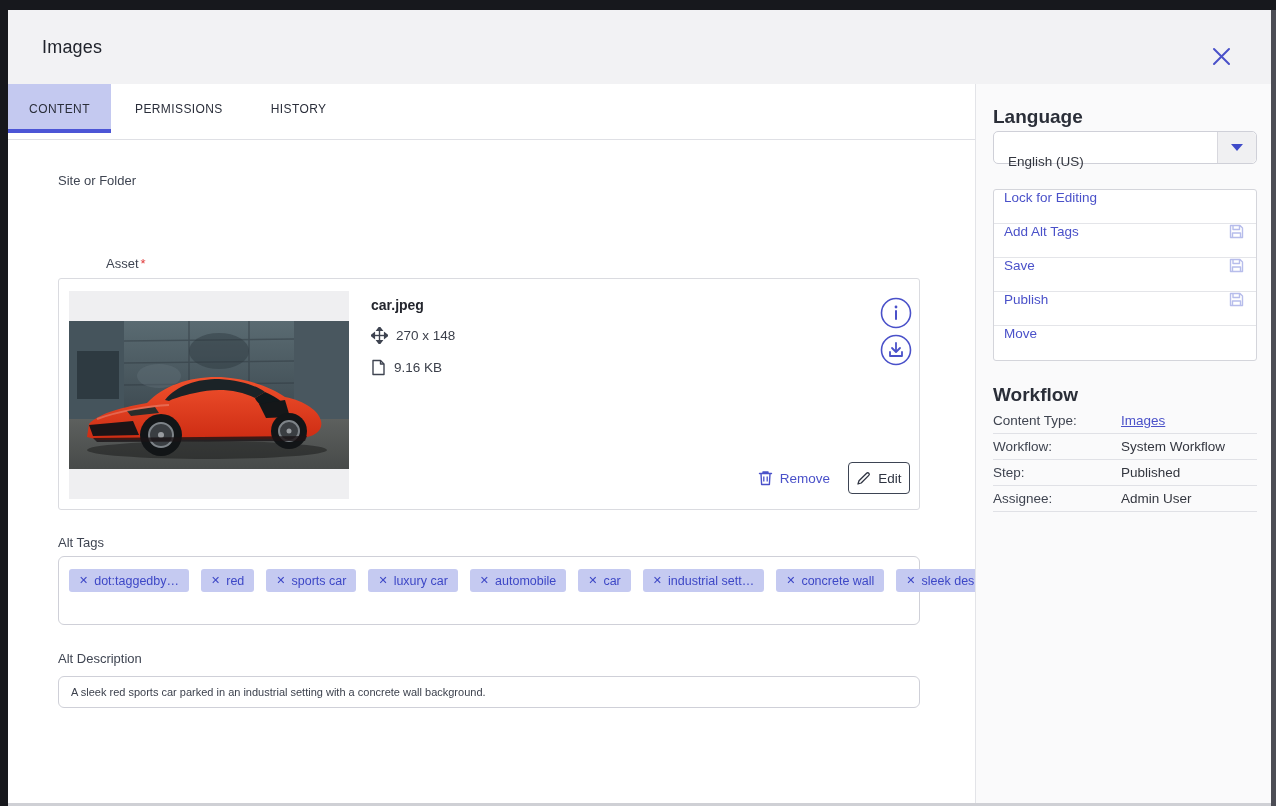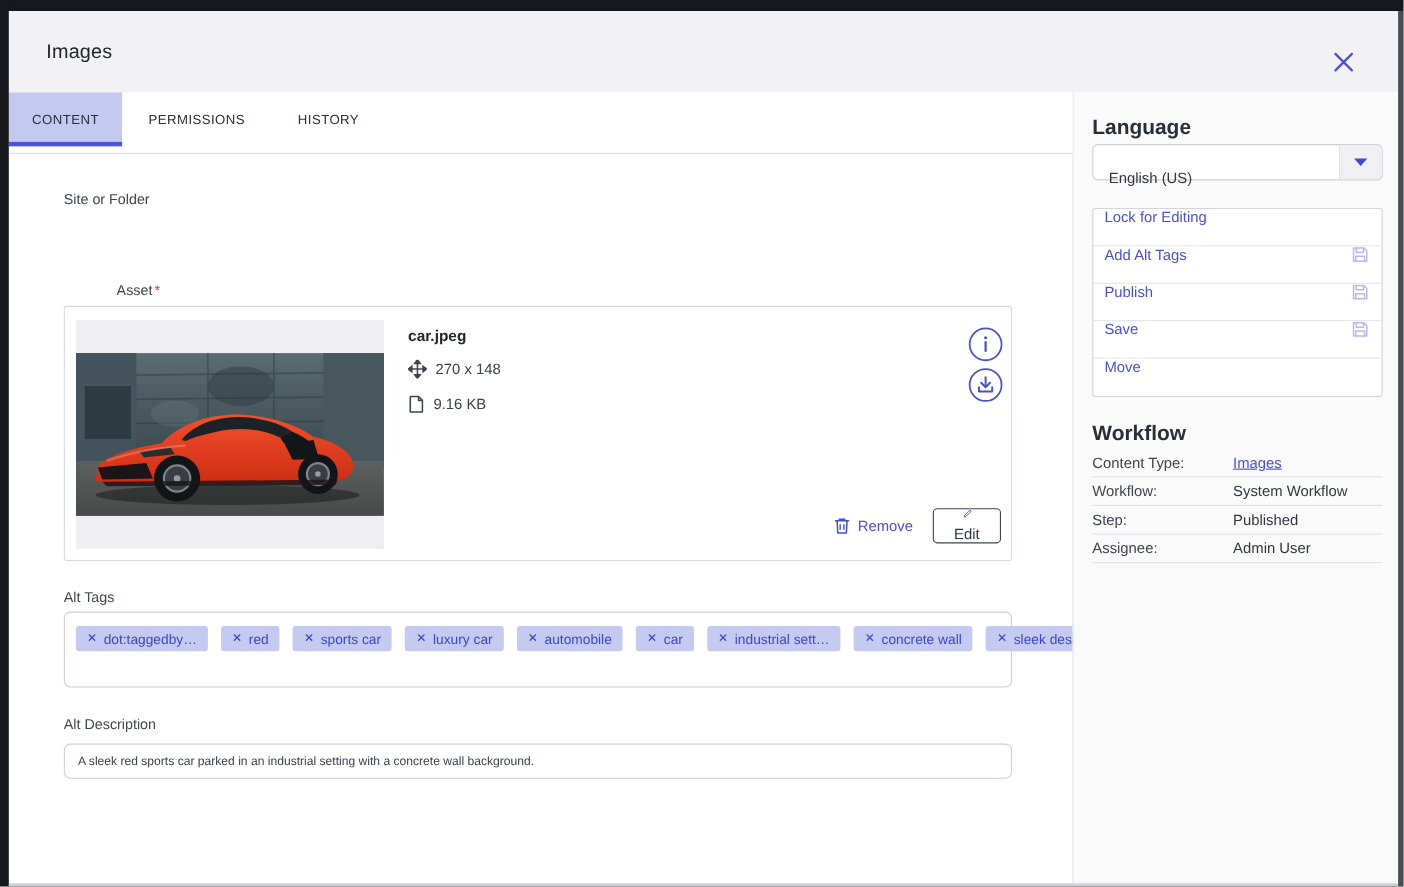--- a/index.html
+++ b/index.html
@@ -41,21 +41,21 @@
   .thumb { position:absolute; left:10px; top:12px; width:280px; height:208px; background:#efeff1; overflow:hidden; }
   .thumb svg { position:absolute; left:0; top:30px; }
   .file-name { position:absolute; left:312px; top:18px; font-size:14px; font-weight:bold; color:#24262e; }
   .meta-row { position:absolute; left:312px; display:flex; align-items:center; gap:8px; font-size:13.5px; color:#3b3f4a; }
   .meta-dim  { top:48px; }
   .meta-size { top:80px; }
   .circle-btn { position:absolute; left:821px; width:32px; height:32px; background:none; border:none; cursor:pointer; padding:0; }
   .circle-info { top:18px; } .circle-dl { top:55px; }
   .asset-actions { position:absolute; right:9px; top:183px; height:32px; display:flex; align-items:center; gap:18px; }
   .remove-link { display:flex; align-items:center; gap:7px; font-size:13.5px; color:#4a51c9; background:none; border:none; cursor:pointer; }
-  .edit-btn { width:62px; height:32px; background:#fff; border:1px solid #3d4453; border-radius:4px; display:flex; align-items:center; justify-content:center; gap:7px; font-size:13.5px; color:#2f3442; cursor:pointer;flex-direction:column; }
+  .edit-btn { width:62px; height:32px; background:#fff; border:1px solid #3d4453; border-radius:4px; display:flex; align-items:center; justify-content:center; gap:7px; font-size:13.5px; color:#2f3442; cursor:pointer; }
 
   .lbl-tags { position:absolute; left:50px; top:395px; }
   .tags-box { position:absolute; left:50px; top:416px; width:862px; height:69px; border:1px solid #cfd0d8; border-radius:6px; background:#fff; padding:12px 10px; cursor:text; }
   .chips { display:flex; gap:12px; }
   .chip { display:inline-flex; align-items:center; gap:6px; height:23px; padding:0 10px; background:#c5caf1; border-radius:3px; font-size:12.5px; color:#3d47c6; white-space:nowrap; }
   .chip .x { font-size:11px; cursor:pointer; }
 
   .lbl-desc { position:absolute; left:50px; top:511px; }
   .desc-input { position:absolute; left:50px; top:536px; width:862px; height:32px; border:1px solid #cfd0d8; border-radius:6px; padding:0 12px; font-size:11px; color:#3c414d; font-family:"Liberation Sans", sans-serif; background:#fff; }
 
@@ -283,27 +283,27 @@
       <div class="action-row">
         <span class="lbl">Lock for Editing</span>
       </div>
       <div class="action-row">
         <span class="lbl">Add Alt Tags</span>
         <svg width="15" height="15" viewBox="0 0 15 15">
             <path d="M1.5,1.5 L11,1.5 L13.5,4 L13.5,13.5 L1.5,13.5 Z M4,1.5 L4,5.5 L10.5,5.5 L10.5,1.5 M3.5,13.5 L3.5,9 L11.5,9 L11.5,13.5" fill="none" stroke="#b7bdeb" stroke-width="1.4" stroke-linejoin="round"></path>
           </svg>
       </div>
       <div class="action-row">
-        <span class="lbl">Publish</span>
+        <span class="lbl">Save</span>
         <svg width="15" height="15" viewBox="0 0 15 15">
             <path d="M1.5,1.5 L11,1.5 L13.5,4 L13.5,13.5 L1.5,13.5 Z M4,1.5 L4,5.5 L10.5,5.5 L10.5,1.5 M3.5,13.5 L3.5,9 L11.5,9 L11.5,13.5" fill="none" stroke="#b7bdeb" stroke-width="1.4" stroke-linejoin="round"></path>
           </svg>
       </div>
       <div class="action-row">
-        <span class="lbl">Save</span>
+        <span class="lbl">Publish</span>
         <svg width="15" height="15" viewBox="0 0 15 15">
             <path d="M1.5,1.5 L11,1.5 L13.5,4 L13.5,13.5 L1.5,13.5 Z M4,1.5 L4,5.5 L10.5,5.5 L10.5,1.5 M3.5,13.5 L3.5,9 L11.5,9 L11.5,13.5" fill="none" stroke="#b7bdeb" stroke-width="1.4" stroke-linejoin="round"></path>
           </svg>
       </div>
       <div class="action-row">
         <span class="lbl">Move</span>
       </div>
     </div>
 
     <div class="sb-label sb-wf-title">Workflow</div>

